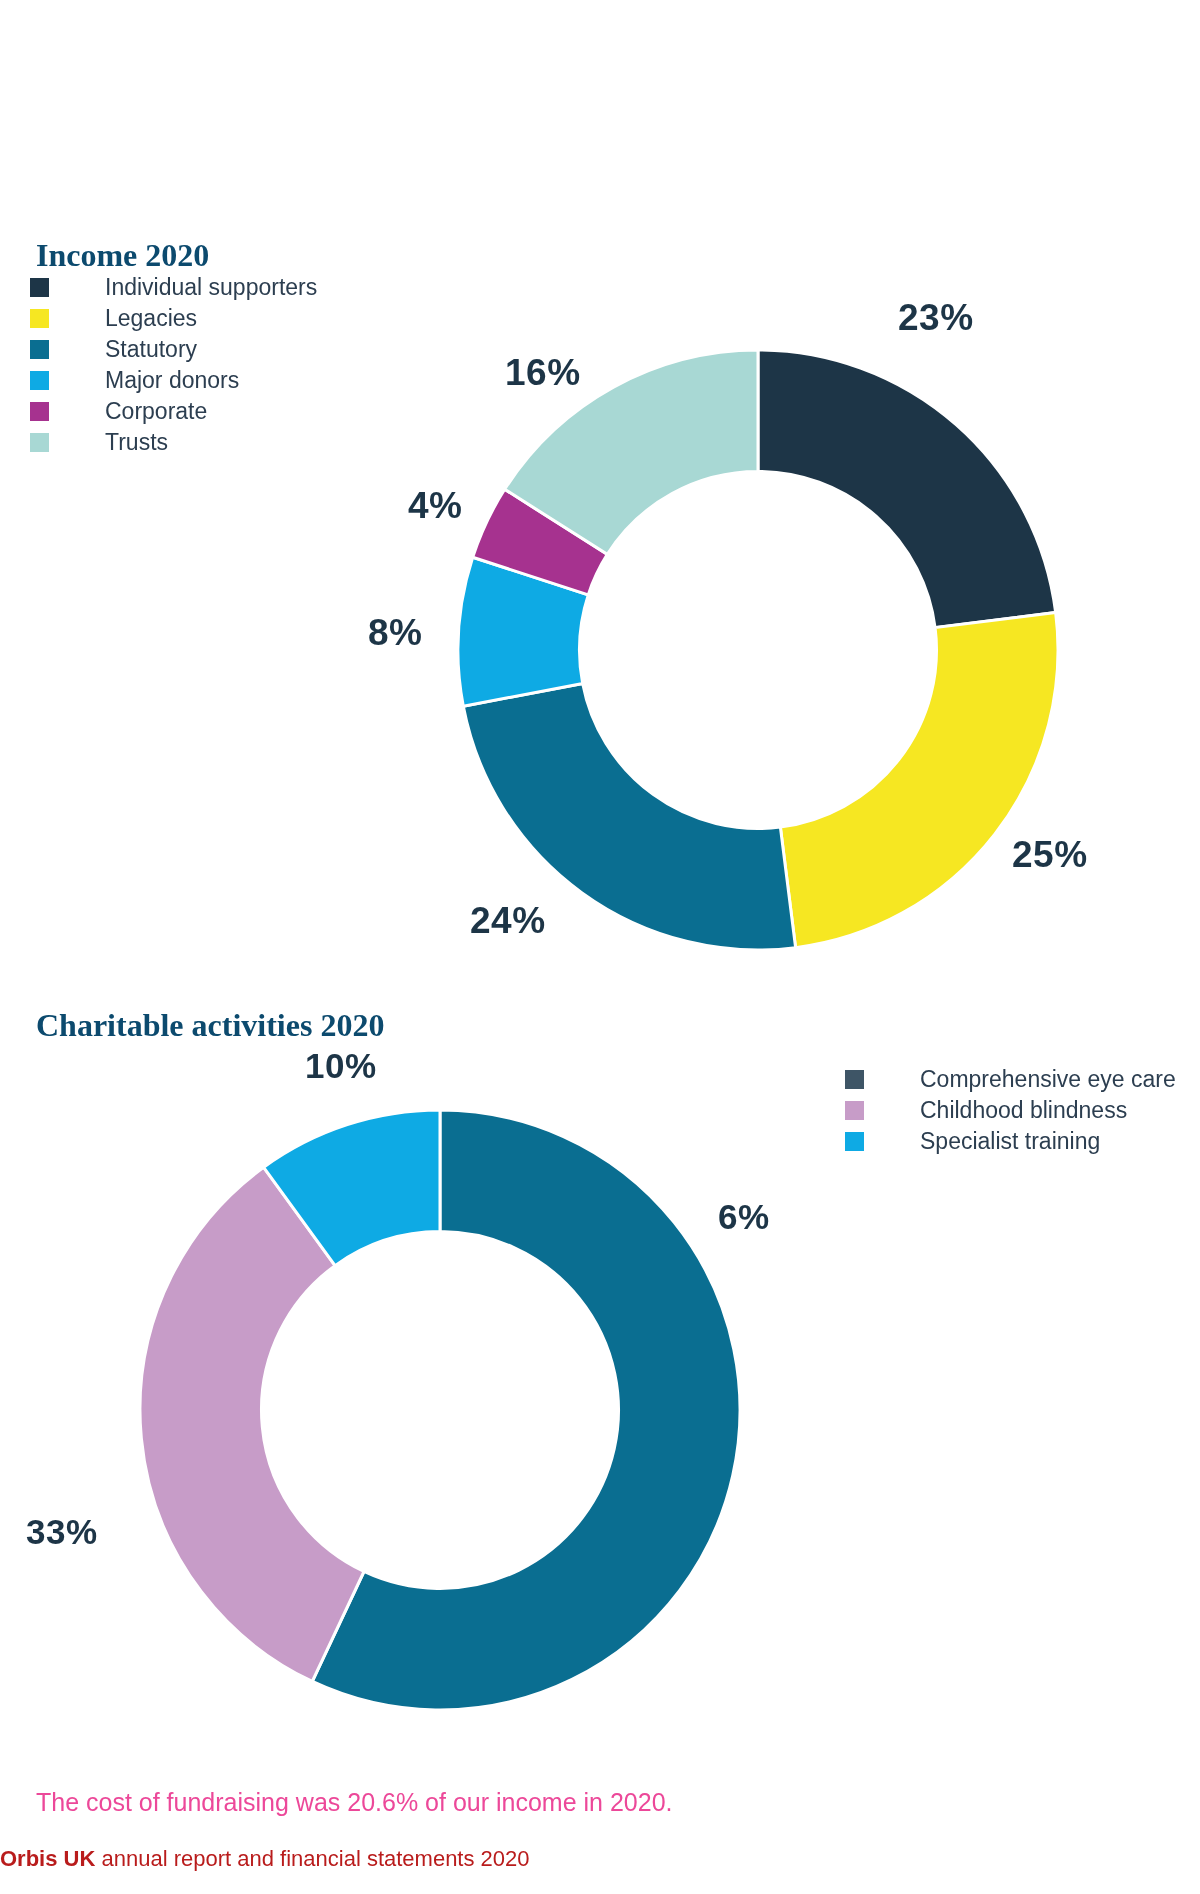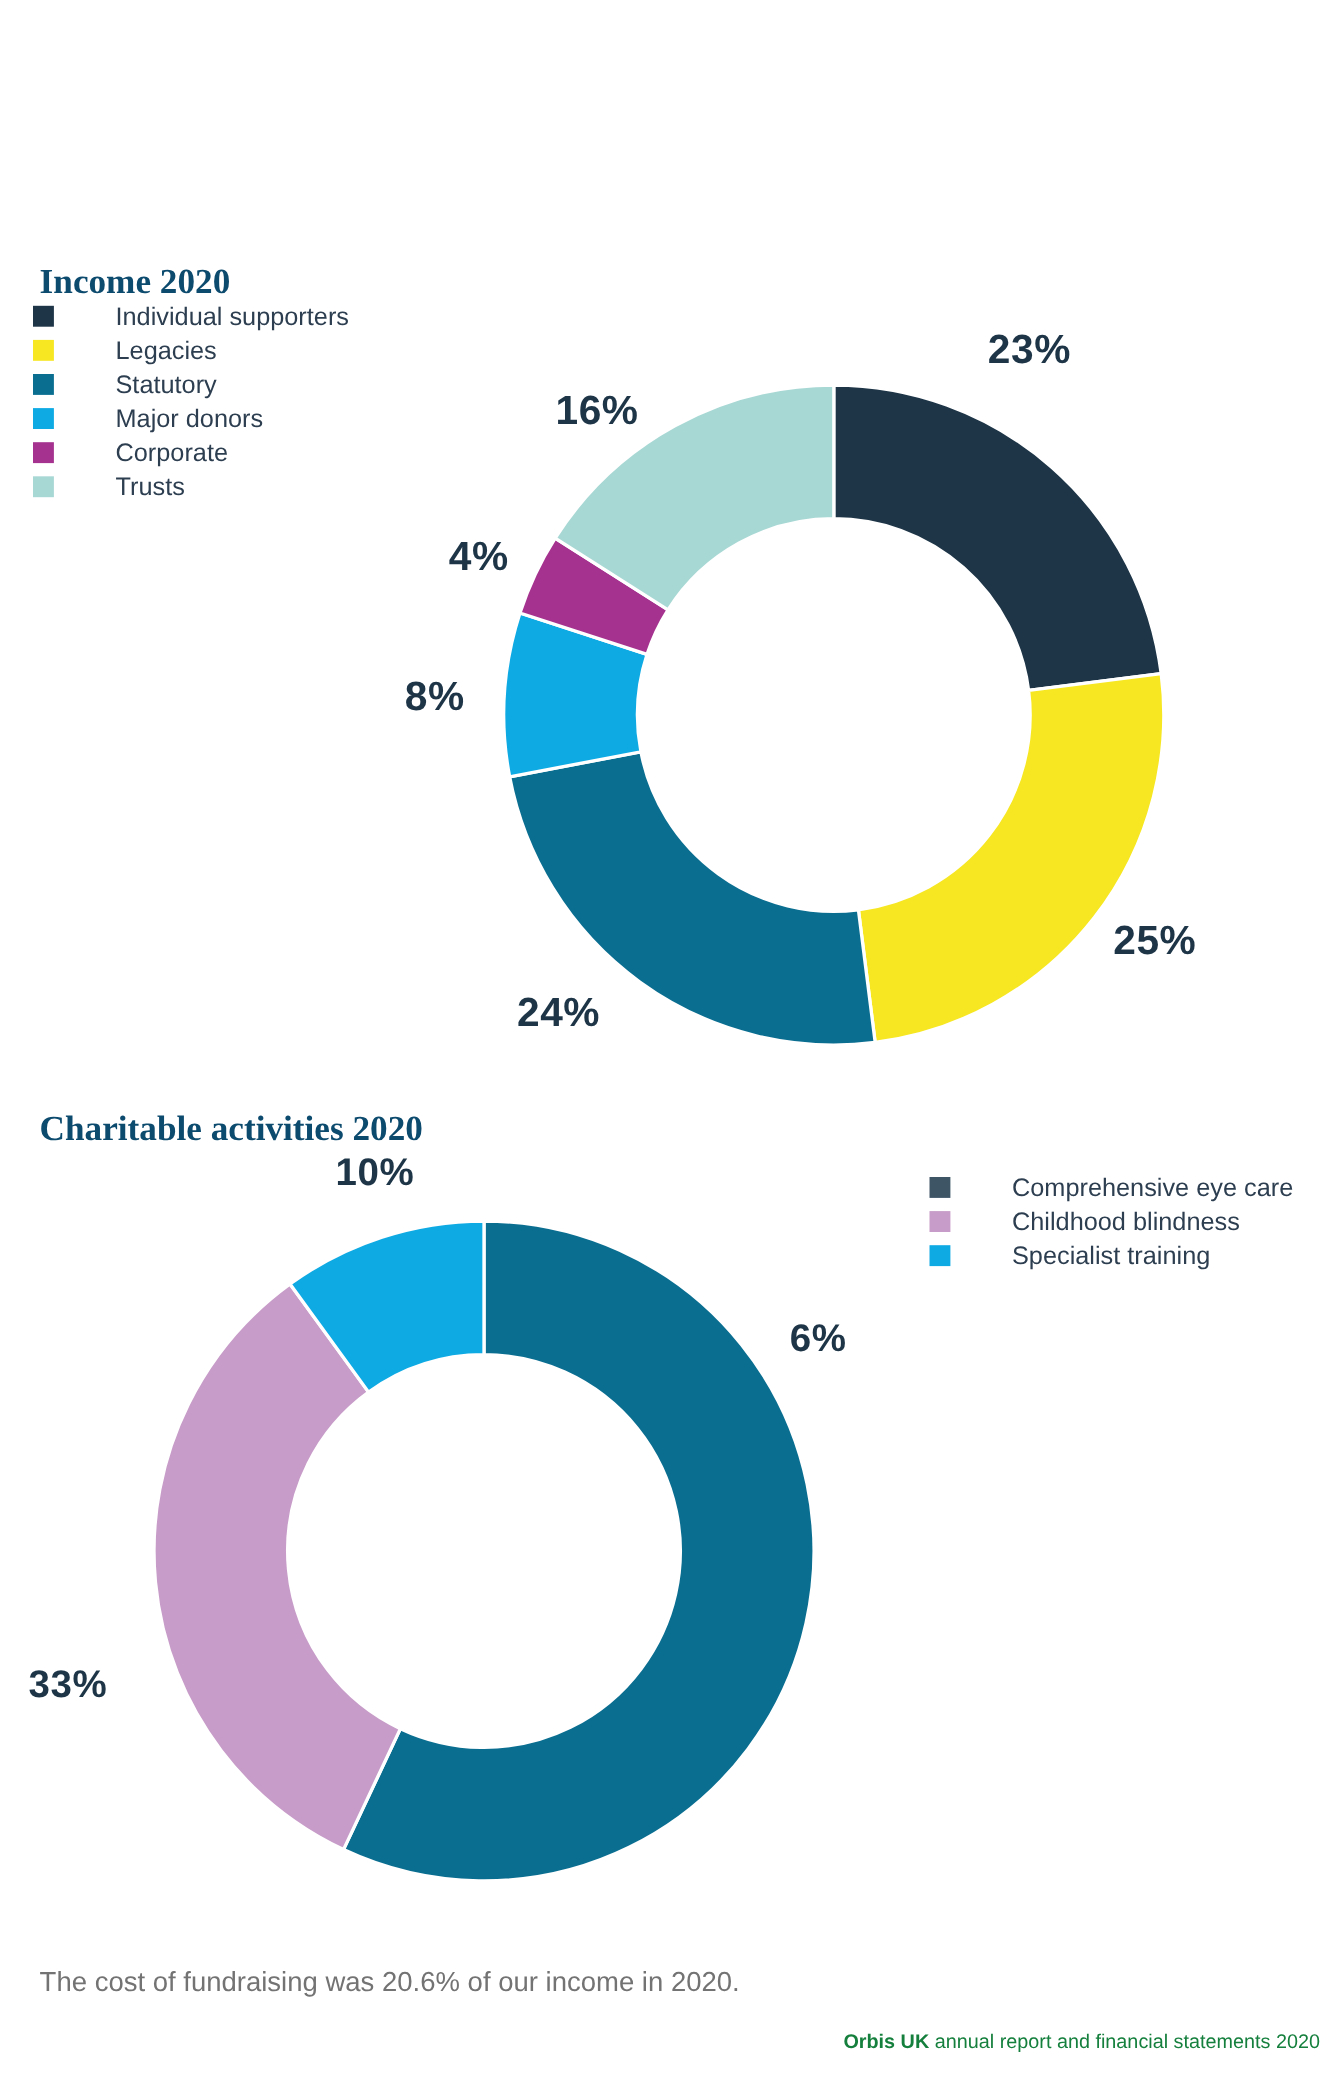--- a/index.html
+++ b/index.html
@@ -110,32 +110,32 @@
   #pct-childhood   { left: 26px; top: 1512px; }
   #pct-specialist  { left: 305px; top: 1046px; }
 
   
   #fundraising-note {
     position: absolute;
     left: 36px;
     top: 1788px;
     font-family: "Liberation Sans", sans-serif;
     font-size: 25px;
-    color: #737373;
+    color: #ec4899;
     white-space: nowrap;
   }
   #report-footer {
     position: absolute;
     left: 0;
     right: 0;
     top: 1846px;
-    text-align: right;
-    font-family: "Liberation Sans", sans-serif;
-    font-size: 18px;
-    color: #15803d;
+    text-align: left;
+    font-family: "Liberation Sans", sans-serif;
+    font-size: 22px;
+    color: #b91c1c;
     white-space: nowrap;
   }
   #report-footer .strong {
     font-weight: bold;
   }
 </style>
 </head>
 <body>
 
 <div class="page">

